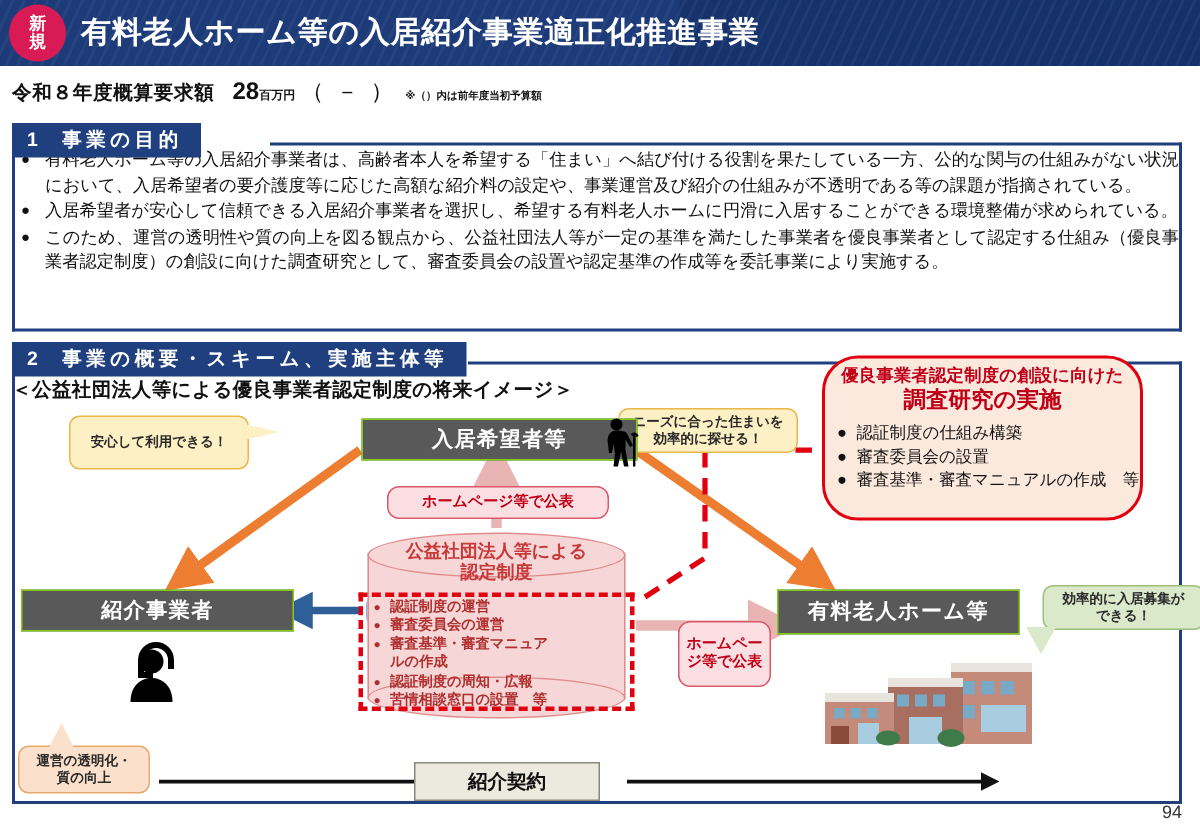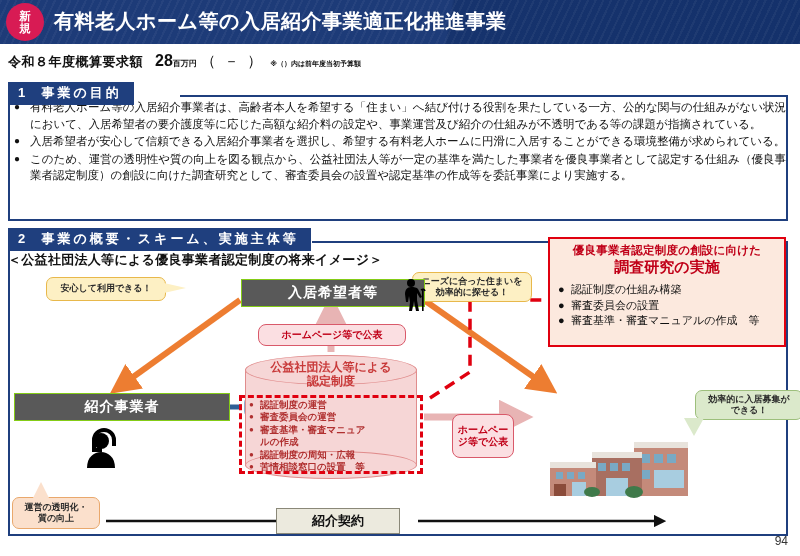--- a/index.html
+++ b/index.html
@@ -162,21 +162,21 @@
 
     <line x1="242" y1="407" x2="196" y2="407" stroke="#2e5f96" stroke-width="5" marker-end="url(#mBlue)"></line>
     <line x1="290" y1="407" x2="330" y2="407" stroke="#2e5f96" stroke-width="2.5"></line>
 
     <line x1="106" y1="521" x2="332" y2="521" stroke="#111" stroke-width="2.5" marker-end="url(#mBlackS)"></line>
     <line x1="418" y1="521" x2="660" y2="521" stroke="#111" stroke-width="2.5" marker-end="url(#mBlack)"></line>
 
     <path d="M430,398 L470,372 L470,300 L548,300" stroke="#e0000f" stroke-width="3.5" fill="none" stroke-dasharray="11,7"></path>
   </svg>
 
-  <div class="bubble bubble-yellow" style="left:46px;top:277px;width:120px;height:24px;">
+  <div class="bubble bubble-yellow" style="left:46px;top:277px;width:120px;height:36px;">
     <span>安心して利用できる！</span>
   </div>
   <div class="tail" style="left:164px;top:283px;border-top:5px solid transparent;border-bottom:5px solid transparent;border-left:22px solid #fdf0c4;"></div>
 
   <div class="bubble bubble-yellow" style="left:412px;top:272px;width:120px;height:30px;white-space:pre-line;">
     <span style="white-space:pre-line;">ニーズに合った住まいを
 効率的に探せる！</span>
   </div>
   <div class="tail" style="left:394px;top:278px;border-top:5px solid transparent;border-bottom:5px solid transparent;border-right:20px solid #fdf0c4;"></div>
 
@@ -196,30 +196,33 @@
     <span>入居希望者等</span>
   </div>
 
   <svg style="position:absolute;left:398px;top:278px;width:30px;height:34px;" viewBox="0 0 30 34">
     <circle cx="13" cy="5" r="4" fill="#000"></circle>
     <path d="M13,9 C9,9 7,12 7,16 L8,24 L10,24 L11,18 L12,24 L11,33 L14,33 L16,23 L18,33 L21,33 L19,22 L19,15 L22,20 L24,19 L20,11 C19,9.5 16,9 13,9 Z" fill="#000"></path>
     <rect x="24" y="12" width="1.6" height="21" fill="#000"></rect>
     <path d="M23,12 q3,-2 4,1" stroke="#000" stroke-width="1.6" fill="none"></path>
   </svg>
 
-  <div class="gray-box" style="left:14px;top:393px;width:216px;height:28px;">
+  <div class="gray-box" style="left:14px;top:393px;width:182px;height:28px;">
     <span>紹介事業者</span>
   </div>
 
   <svg style="position:absolute;left:84px;top:424px;width:42px;height:44px;" viewBox="0 0 42 44">
     <path d="M8,16 a12,12 0 0 1 24,0 l0,6 -4,0 0,-6 a8,8 0 0 0 -16,0 l0,8 6,0 0,4 -10,0 z" fill="#000"></path>
     <circle cx="17" cy="17" r="8" fill="#000"></circle>
     <path d="M3,44 C3,33 10,28 17,28 C24,28 31,33 31,44 Z" fill="#000"></path>
   </svg>
 
+  <div class="gray-box" style="left:518px;top:393px;width:162px;height:30px;">
+    <span>有料老人ホーム等</span>
+  </div>
 
   <svg style="position:absolute;left:548px;top:440px;width:150px;height:62px;" viewBox="0 0 150 62">
     <rect x="86" y="4" width="54" height="52" fill="#c48a7a"></rect>
     <rect x="86" y="2" width="54" height="6" fill="#e8e3dc"></rect>
     <rect x="93" y="14" width="9" height="9" fill="#79a9c4"></rect>
     <rect x="106" y="14" width="9" height="9" fill="#79a9c4"></rect>
     <rect x="119" y="14" width="9" height="9" fill="#79a9c4"></rect>
     <rect x="93" y="30" width="9" height="9" fill="#79a9c4"></rect>
     <rect x="106" y="30" width="30" height="18" fill="#a8cde0"></rect>
     <rect x="44" y="14" width="50" height="42" fill="#a86f61"></rect>
@@ -278,21 +281,21 @@
         <span class="d">●</span>
         <span>認証制度の周知・広報</span>
       </div>
       <div>
         <span class="d">●</span>
         <span>苦情相談窓口の設置　等</span>
       </div>
     </div>
   </div>
 
-  <div class="red-panel" style="left:548px;top:237px;width:238px;height:110px;">
+  <div class="red-panel" style="left:548px;top:237px;width:214px;height:110px;border-radius:24px;">
     <div class="rp-t1">優良事業者認定制度の創設に向けた</div>
     <div class="rp-t2">調査研究の実施</div>
     <div class="rp-list">
       <div>
         <span class="d">●</span>
         <span>認証制度の仕組み構築</span>
       </div>
       <div>
         <span class="d">●</span>
         <span>審査委員会の設置</span>

